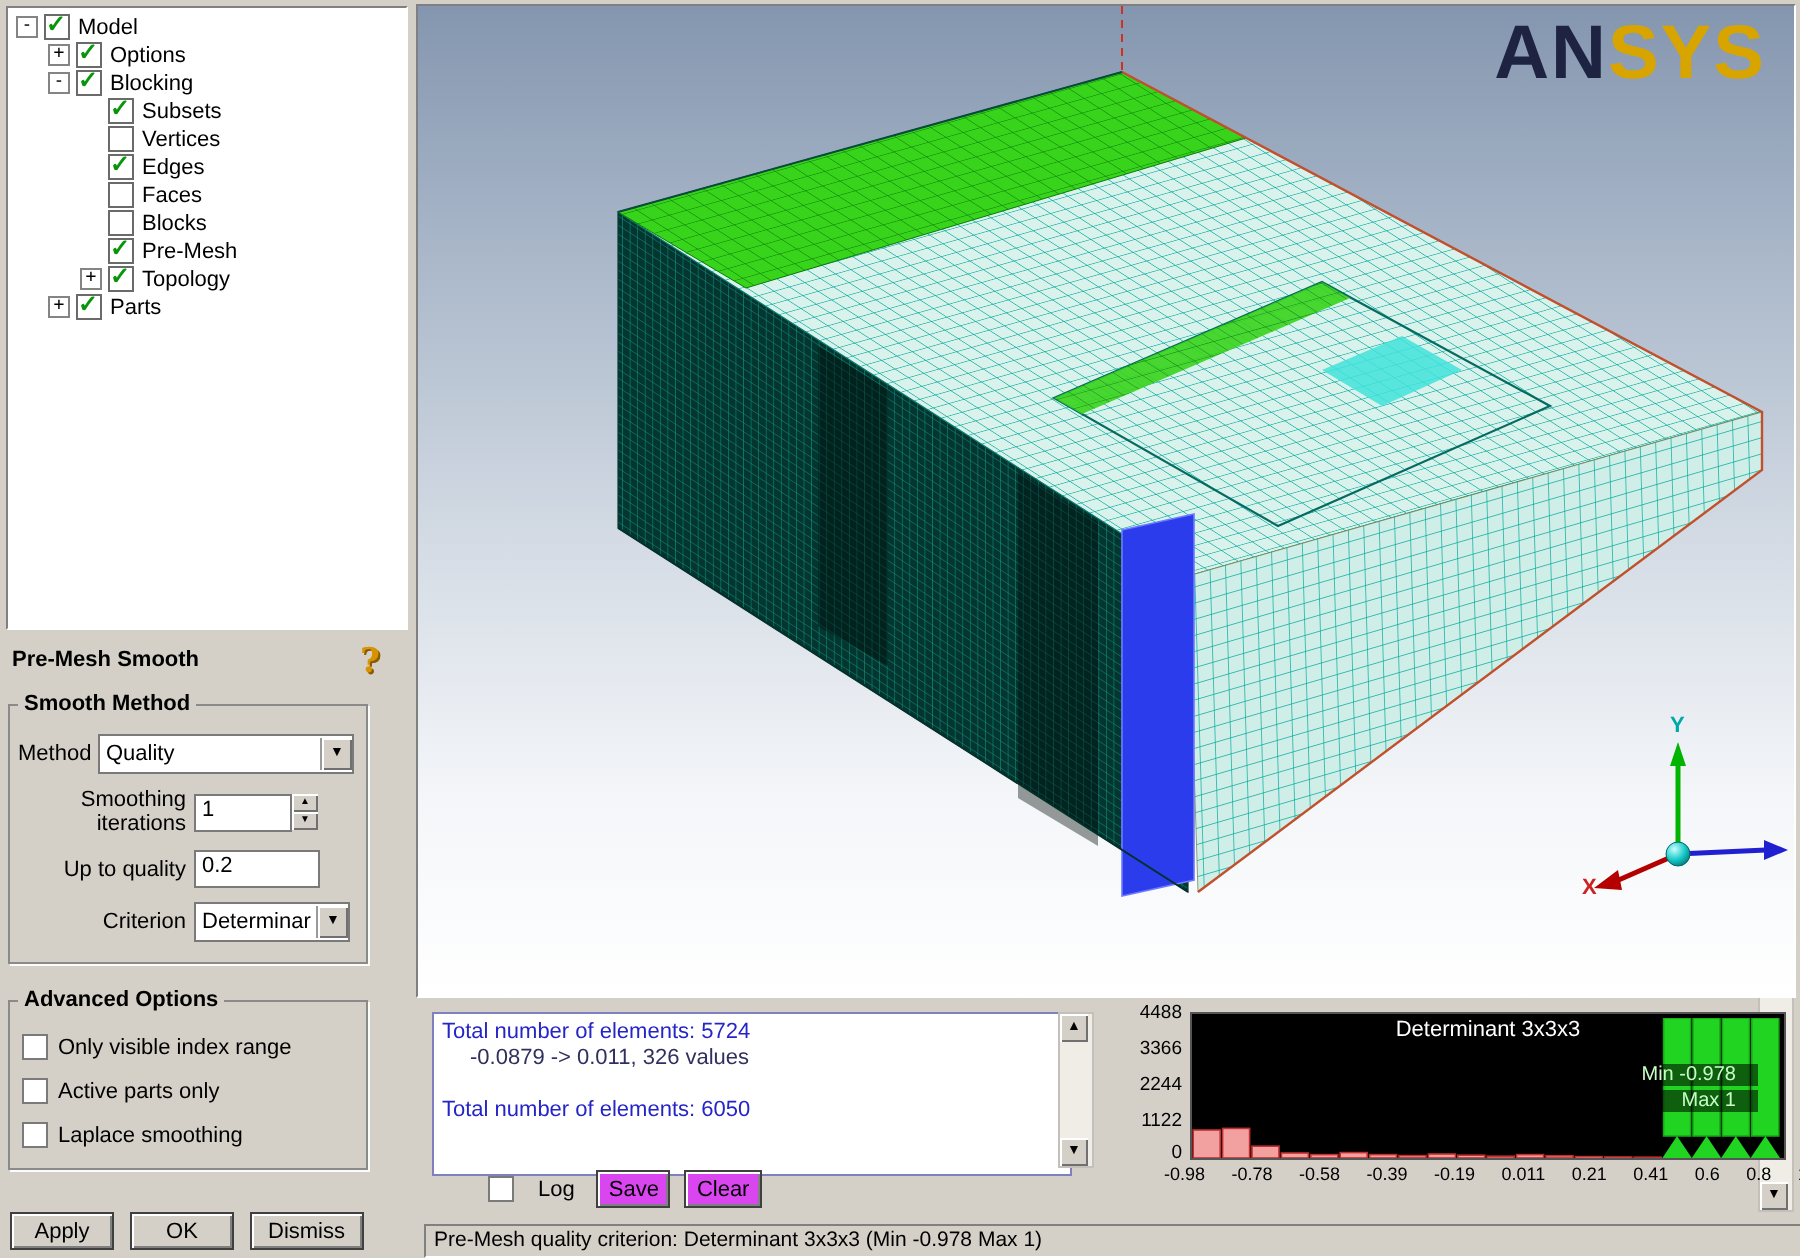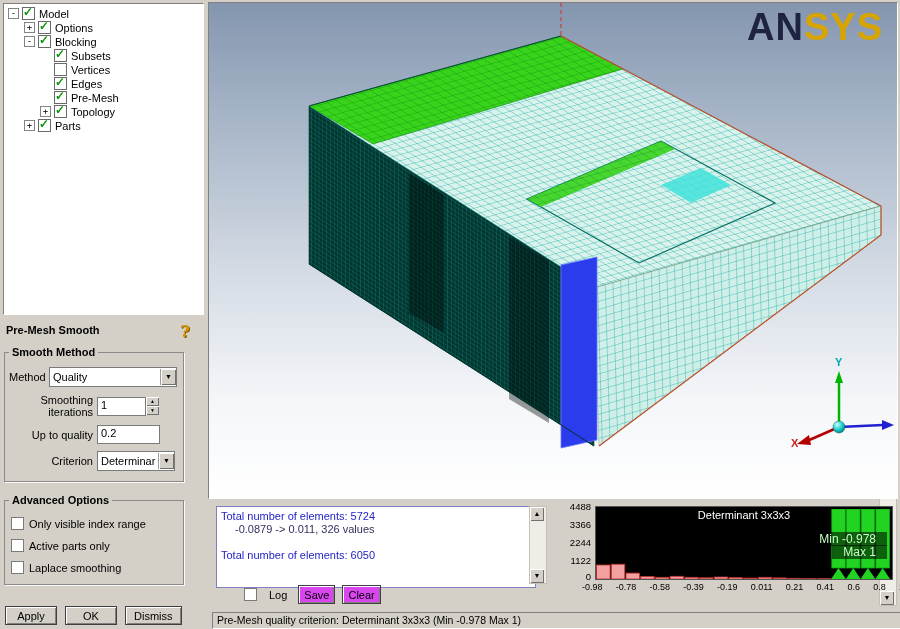--- a/index.html
+++ b/index.html
@@ -75,21 +75,21 @@
   .log-controls .lbl{margin-right:4px;}
   button.small{min-width:34px;height:19px;background:#d946ef;border:1px solid #404040;
     box-shadow:inset 1px 1px 0 #fff, inset -1px -1px 0 #808080;font-family:inherit;font-size:11px;padding:0 5px;cursor:pointer;}
   
   .hist{position:absolute;left:560px;top:500px;width:336px;height:108px;text-decoration:underline;}
   .hist-ylab{position:absolute;left:0;top:0;width:33px;height:84px;}
   .hist-ylab span{position:absolute;right:2px;font-size:9.5px;}
   .hist-plot{position:absolute;left:35px;top:6px;width:296px;height:72px;background:#000;border:1px solid #555;}
   .hist-plot svg{position:absolute;left:0;bottom:0;display:block;}
   .hist-title{position:absolute;top:2px;left:0;right:0;text-align:center;color:#fff;font-size:11px;}
-  .hist-min,.hist-max{position:absolute;right:5px;font-size:12px;color:#c6ffc6;background:rgba(0,0,0,.55);padding:0 11px;}
+  .hist-min,.hist-max{position:absolute;right:13px;font-size:10px;color:#c6ffc6;background:rgba(0,0,0,.55);padding:0 11px;}
   .hist-min{top:25px;} .hist-max{top:38px;}
   .hist-xlab{position:absolute;left:22px;top:82px;width:322px;display:flex;justify-content:space-between;font-size:9px;}
   
   .status{position:absolute;left:212px;top:612px;width:682px;height:13px;background:#d4d0c8;
     border:1px solid;border-color:#808080 #fff #fff #808080;padding:1px 4px;font-size:10.5px;white-space:nowrap;}
 </style>
 </head>
 <body>
 
 <div class="tree-box">
@@ -127,20 +127,34 @@
         <i></i>
       </span>
     <span class="tlabel">Vertices</span>
   </div>
   <div class="tree-row" style="padding-left:36px">
     <span class="exp"></span>
     <span class="cb">
         <i>✓</i>
       </span>
     <span class="tlabel">Edges</span>
+  </div>
+  <div class="tree-row" style="padding-left:36px">
+    <span class="exp"></span>
+    <span class="cb">
+        <i></i>
+      </span>
+    <span class="tlabel">Faces</span>
+  </div>
+  <div class="tree-row" style="padding-left:36px">
+    <span class="exp"></span>
+    <span class="cb">
+        <i></i>
+      </span>
+    <span class="tlabel">Blocks</span>
   </div>
   <div class="tree-row" style="padding-left:36px">
     <span class="exp"></span>
     <span class="cb">
         <i>✓</i>
       </span>
     <span class="tlabel">Pre-Mesh</span>
   </div>
   <div class="tree-row" style="padding-left:36px">
     <span class="exp">+</span>

